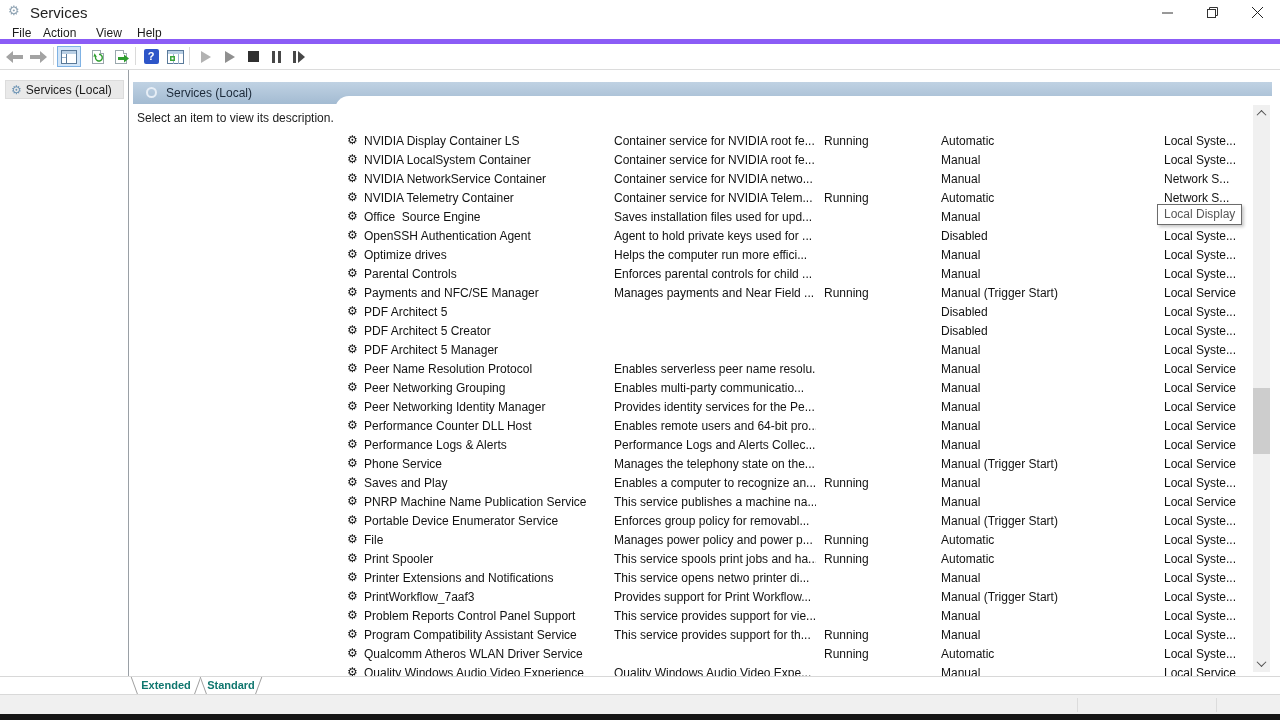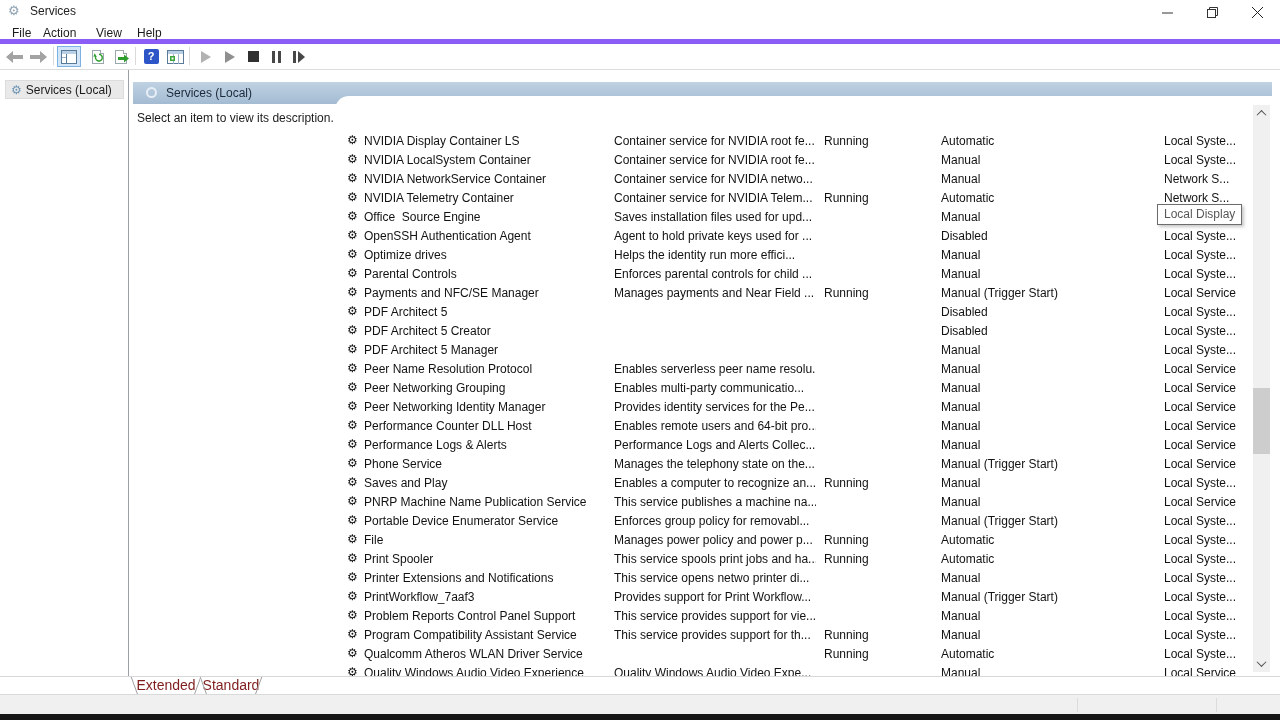--- a/index.html
+++ b/index.html
@@ -3,21 +3,21 @@
 <meta charset="utf-8">
 <style>
   * { margin:0; padding:0; box-sizing:border-box; }
   html,body { width:1280px; height:720px; overflow:hidden; }
   body { font-family:"Liberation Sans", sans-serif; font-size:12px; color:#1b1b1b; background:#fff; }
   .window { position:relative; width:1280px; height:720px; background:#fff; overflow:hidden; }
 
   
   .titlebar { position:absolute; left:0; top:0; width:1280px; height:22px; background:#fff; }
   .title-icon { position:absolute; left:8px; top:3px; font-size:13px; color:#8fa3b3; line-height:16px; }
-  .title-text { position:absolute; left:30px; top:4px; font-size:12px; color:#222; }
+  .title-text { position:absolute; left:30px; top:4px; font-size:15px; color:#222; }
   .win-btn { position:absolute; top:0; width:45px; height:24px; display:flex; align-items:center; justify-content:center; }
   .win-btn svg { display:block; }
   .btn-min { right:90px; } .btn-restore { right:45px; } .btn-close { right:0; }
 
   
   .menubar { position:absolute; left:0; top:22px; width:1280px; height:22px; background:#fff; border-bottom:5px solid #8b5cf6; }
   .menu-item { position:absolute; top:3px; height:17px; padding:1px 6px; color:#1b1b1b; }
 
   
   .toolbar { position:absolute; left:0; top:44px; width:1280px; height:26px; background:#fff; border-bottom:1px solid #dcdcdc; }
@@ -62,21 +62,21 @@
   .sb-up { top:0; } .sb-down { bottom:0; }
   .sb-arrow { width:7px; height:7px; border-left:1px solid #505050; border-top:1px solid #505050; }
   .sb-up .sb-arrow { transform:rotate(45deg) translate(1px,1px); }
   .sb-down .sb-arrow { transform:rotate(225deg) translate(1px,1px); }
   .sb-thumb { position:absolute; left:0; top:283px; width:17px; height:66px; background:#cdcdcd; }
 
   .tooltip { position:absolute; left:1157px; top:204px; height:21px; padding:2px 6px 0 6px; background:#fff; border:1px solid #6c6c6c; box-shadow:2px 2px 3px rgba(0,0,0,.22); font-size:12px; color:#575757; white-space:pre; }
 
   
   .tabstrip { position:absolute; left:0; top:676px; width:1280px; height:18px; background:#fff; border-top:1px solid #d8d8d8; }
-  .tab { position:absolute; top:0; height:18px; background:#fff; text-align:center; font-size:14px; color:#7f1d1d; line-height:17px; }
+  .tab { position:absolute; top:0; height:18px; background:#fff; text-align:center; font-size:11px; color:#0f766e; line-height:17px;font-weight:bold; }
   .tab .sl { position:absolute; top:0; bottom:0; width:1px; background:#9f9f9f; }
   .tab .sl-l { left:3px; transform:skewX(20deg); }
   .tab .sl-r { right:3px; transform:skewX(-20deg); }
   .tab .bl { position:absolute; left:7px; right:7px; bottom:0; height:1px; background:#9f9f9f; }
   .tab-extended { left:131px; width:70px; }
   .tab-standard { left:200px; width:62px; }
 
   
   .statusbar { position:absolute; left:0; top:694px; width:1280px; height:20px; background:#f0f0f0; border-top:1px solid #d9d9d9; }
   .sb-sep { position:absolute; top:3px; width:1px; height:14px; background:#dcdcdc; }
@@ -257,21 +257,21 @@
     <span class="cell c-icon gear">⚙</span>
     <span class="cell c-name">OpenSSH Authentication Agent</span>
     <span class="cell c-desc">Agent to hold private keys used for ...</span>
     <span class="cell c-status"></span>
     <span class="cell c-startup">Disabled</span>
     <span class="cell c-logon">Local Syste...</span>
   </div>
         <div class="lv-row" style="top: 149px;">
     <span class="cell c-icon gear">⚙</span>
     <span class="cell c-name">Optimize drives</span>
-    <span class="cell c-desc">Helps the identity run more effici...</span>
+    <span class="cell c-desc">Helps the computer run more effici...</span>
     <span class="cell c-status"></span>
     <span class="cell c-startup">Manual</span>
     <span class="cell c-logon">Local Syste...</span>
   </div>
         <div class="lv-row" style="top: 168px;">
     <span class="cell c-icon gear">⚙</span>
     <span class="cell c-name">Parental Controls</span>
     <span class="cell c-desc">Enforces parental controls for child ...</span>
     <span class="cell c-status"></span>
     <span class="cell c-startup">Manual</span>

